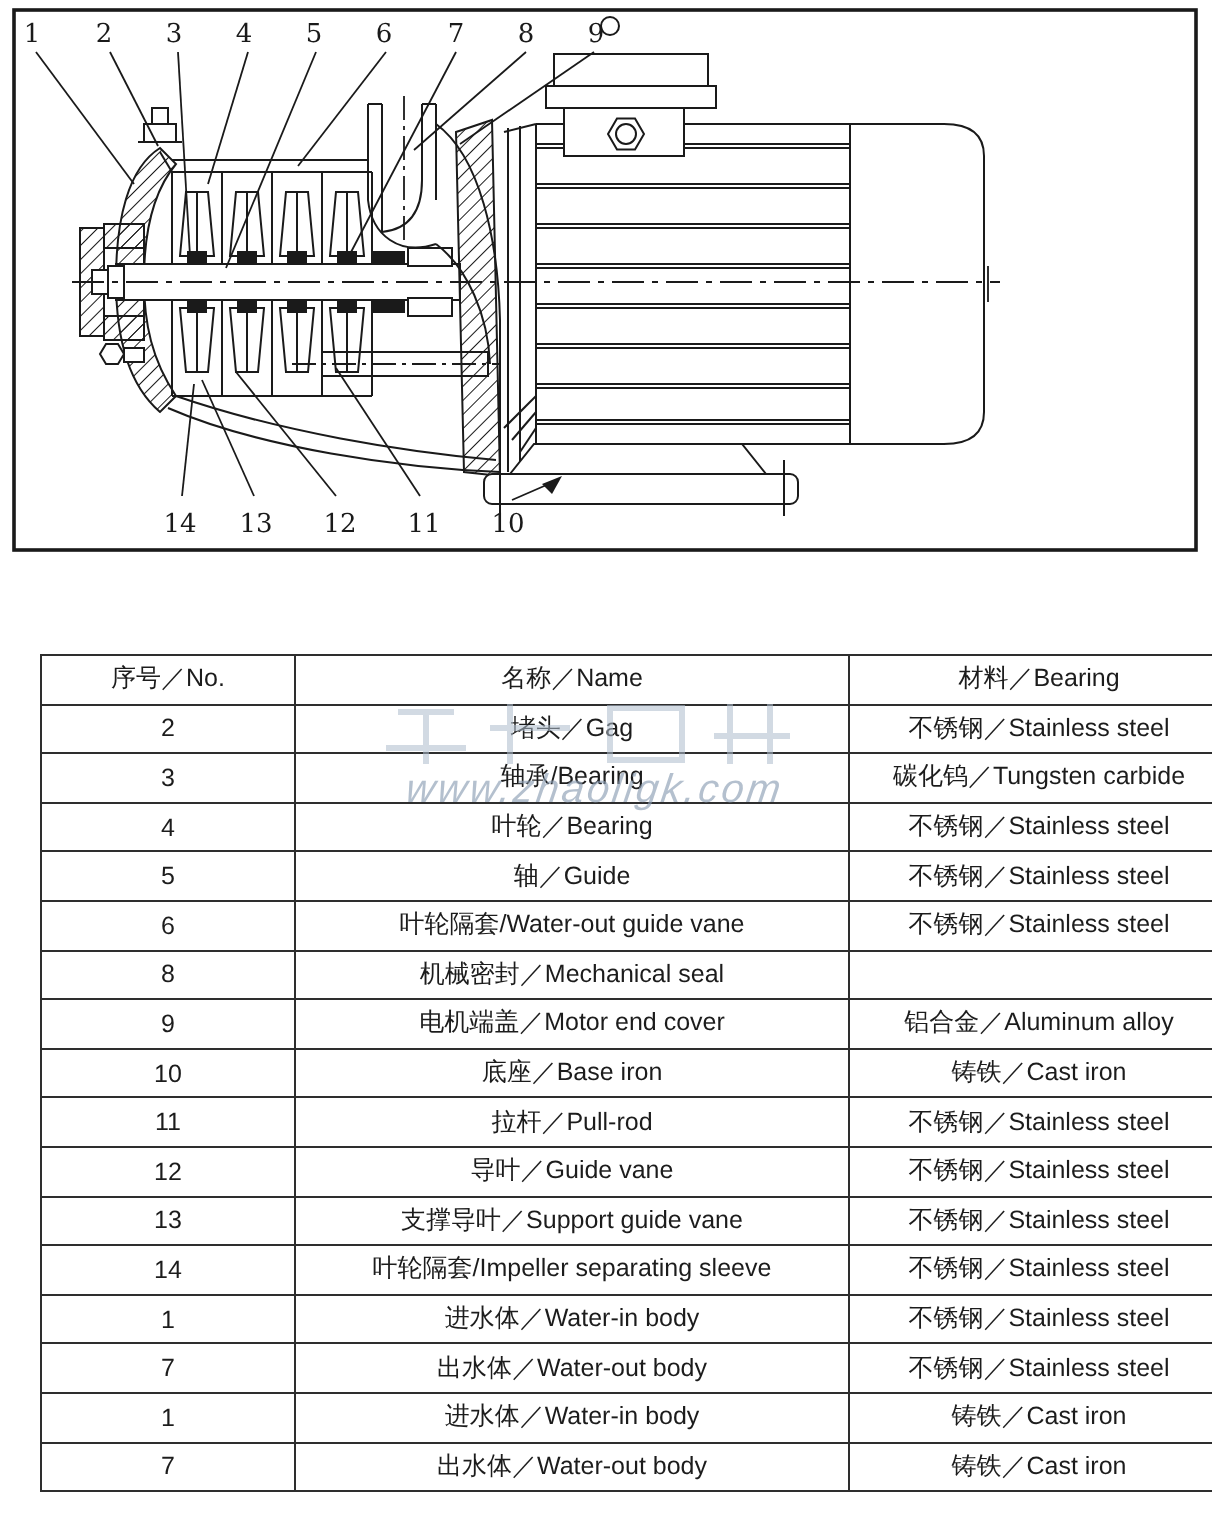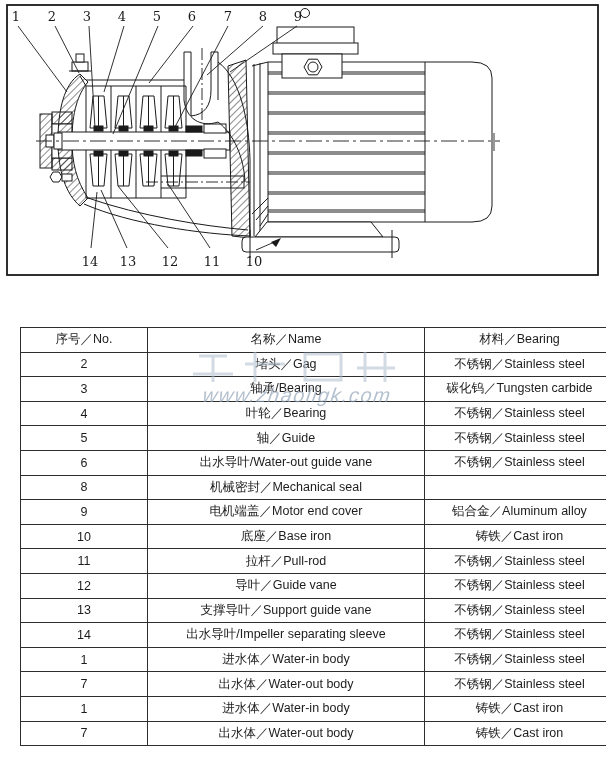--- a/index.html
+++ b/index.html
@@ -260,21 +260,21 @@
           <td>叶轮／Bearing</td>
           <td>不锈钢／Stainless steel</td>
         </tr>
       <tr>
           <td>5</td>
           <td>轴／Guide</td>
           <td>不锈钢／Stainless steel</td>
         </tr>
       <tr>
           <td>6</td>
-          <td>出水导叶/Water-out guide vane</td>
+          <td>叶轮隔套/Water-out guide vane</td>
           <td>不锈钢／Stainless steel</td>
         </tr>
       <tr>
           <td>8</td>
           <td>机械密封／Mechanical seal</td>
           <td></td>
         </tr>
       <tr>
           <td>9</td>
           <td>电机端盖／Motor end cover</td>
@@ -295,21 +295,21 @@
           <td>导叶／Guide vane</td>
           <td>不锈钢／Stainless steel</td>
         </tr>
       <tr>
           <td>13</td>
           <td>支撑导叶／Support guide vane</td>
           <td>不锈钢／Stainless steel</td>
         </tr>
       <tr>
           <td>14</td>
-          <td>出水导叶/Impeller separating sleeve</td>
+          <td>叶轮隔套/Impeller separating sleeve</td>
           <td>不锈钢／Stainless steel</td>
         </tr>
       <tr>
           <td>1</td>
           <td>进水体／Water-in body</td>
           <td>不锈钢／Stainless steel</td>
         </tr>
       <tr>
           <td>7</td>
           <td>出水体／Water-out body</td>

